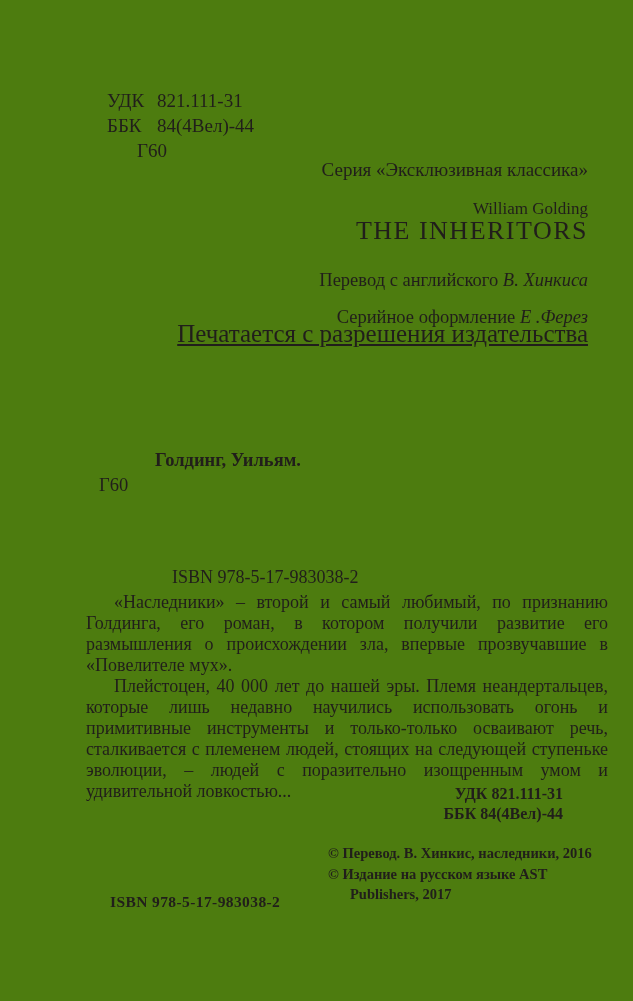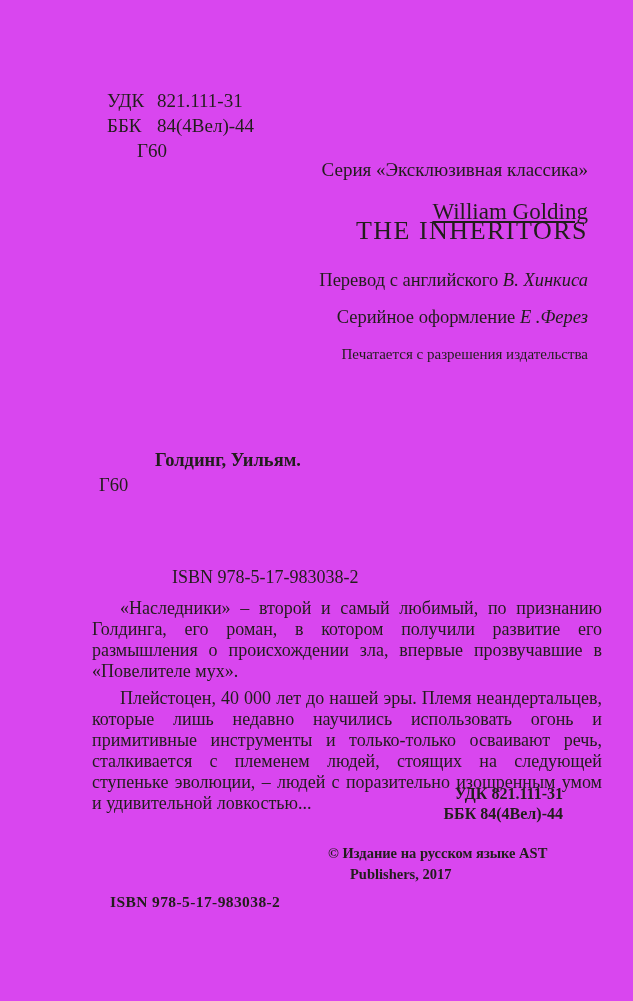--- a/index.html
+++ b/index.html
@@ -1,60 +1,60 @@
 <!DOCTYPE html>
 <html><head>
 <meta charset="utf-8">
 <style>
   html,body{margin:0;padding:0;background:#e9e9e9;}
   .page{
     position:relative;
     width:633px;height:1001px;
     margin:0 auto;
-    background:#d946ef;
+    background:#4d7c0f;
     color:#211e1b;
     font-family:"Liberation Serif","DejaVu Serif",serif;
     overflow:hidden;
     box-shadow:0 0 4px rgba(0,0,0,.15);
   }
   .abs{position:absolute;}
   .centered{left:78px;width:510px;text-align:right;}
 
   
   .top-codes{top:88px;left:107px;font-size:19px;line-height:25px;}
   .code-label{display:inline-block;width:50px;}
   .author-sign-top{padding-left:30px;}
 
   .series-line{top:159px;font-size:19px;}
-  .author-en{top:199px;font-size:23px;text-decoration:underline;}
+  .author-en{top:199px;font-size:17px;}
   .title-en{top:216px;font-size:26px;letter-spacing:1.5px;}
   .translation-line{top:270px;font-size:18.5px;}
   .design-line{top:307px;font-size:18.5px;}
   .italic{font-style:italic;}
 
-  .permission-block{top:344px;font-size:15px;line-height:20.5px;}
+  .permission-block{top:324px;font-size:25px;line-height:20.5px;text-decoration:underline;}
   .permission-block div{white-space:nowrap;}
 
   
   .catalog-author{top:450px;left:155px;font-size:18.5px;font-weight:bold;}
   .catalog-sign{top:475px;left:99px;font-size:18.5px;}
   .catalog-desc{
     top:475px;left:155px;width:404px;
     font-size:18.5px;line-height:24.4px;
     text-align:justify;text-indent:30px;
   }
   .catalog-isbn{top:567px;left:172px;font-size:18px;}
 
   
   .annotation{
     top:592px;left:86px;width:522px;
     font-size:18px;line-height:21px;
     text-align:justify;
   }
-  .annotation p{margin:6px;text-indent:28px;}
+  .annotation p{margin:0;text-indent:28px;}
 
   
   .bottom-codes{
     top:784px;left:300px;width:263px;
     text-align:right;font-weight:bold;
     font-size:16px;line-height:20px;white-space:nowrap;
   }
 
   
   .copyright-block{
@@ -109,19 +109,20 @@
     <p>«Наследники» – второй и самый любимый, по при­знанию Голдинга, его роман, в котором получили разви­тие его размышления о происхождении зла, впервые про­звучавшие в «Повелителе мух».</p>
     <p>Плейстоцен, 40&nbsp;000 лет до нашей эры. Племя неандер­тальцев, которые лишь недавно научились использовать огонь и примитивные инструменты и только-только ос­ваивают речь, сталкивается с племенем людей, стоящих на следующей ступеньке эволюции, – людей с порази­тельно изощренным умом и удивительной ловкостью...</p>
   </div>
 
   <div class="abs bottom-codes">
     <div>УДК 821.111-31</div>
     <div>ББК 84(4Вел)-44</div>
   </div>
 
   <div class="abs copyright-block">
+    <div>© Перевод. В. Хинкис, наследники, 2016</div>
     <div>© Издание на русском языке AST</div>
     <div>Publishers, 2017</div>
   </div>
 
   <div class="abs bottom-isbn">ISBN 978-5-17-983038-2</div>
 
 </div>
 
 </body></html>

